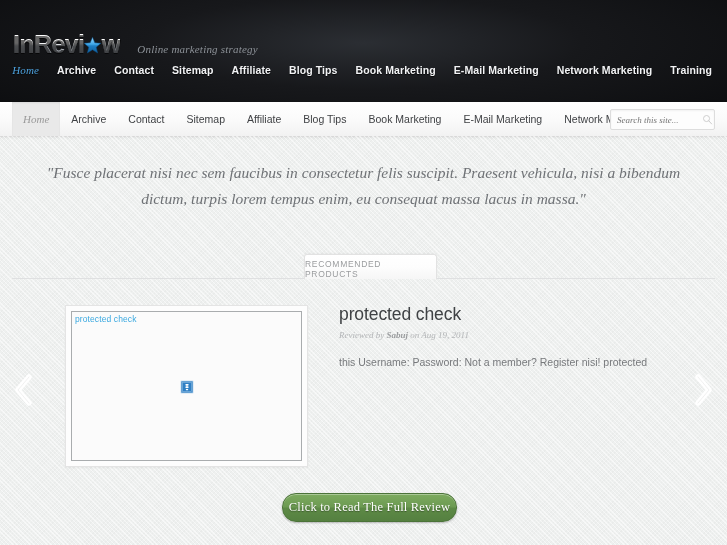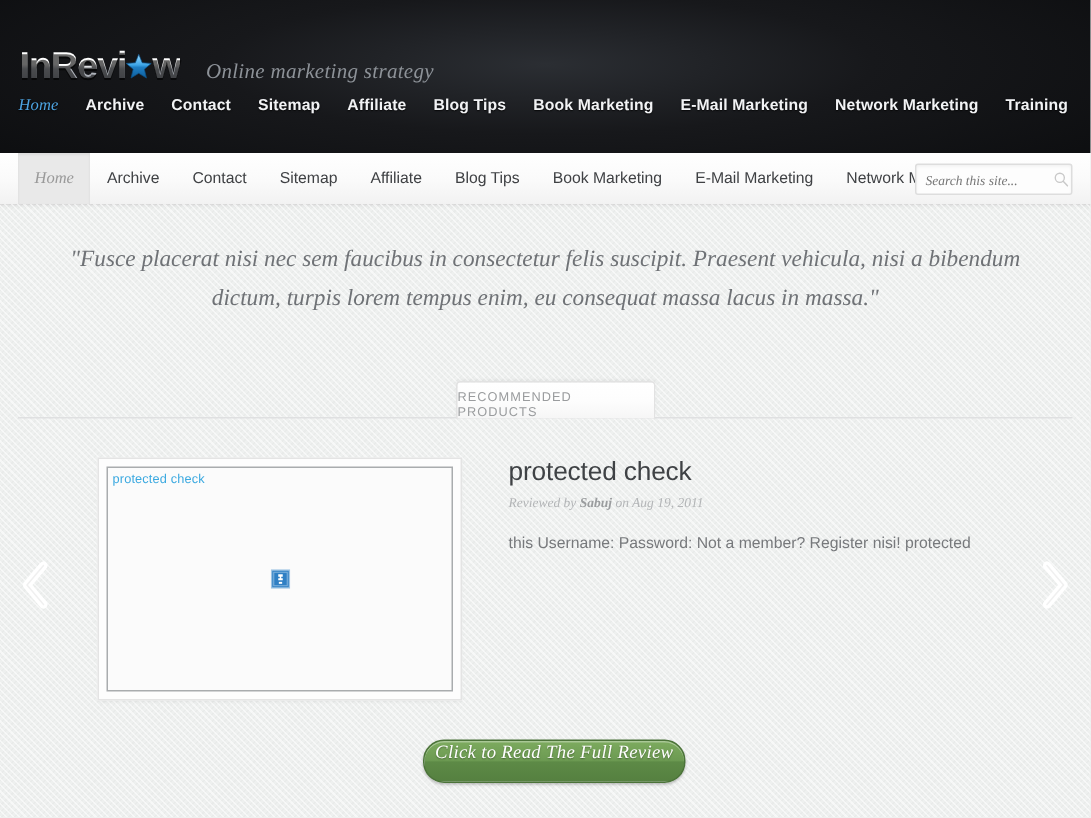--- a/index.html
+++ b/index.html
@@ -53,21 +53,21 @@
     width: 19px; height: 19px;
     position: relative;
     transform: translateY(2px);
     margin: 0 -1px;
   }
   .star-wrap svg { display:block; }
   #tagline {
     margin-left: 17px;
     font-family: "Liberation Serif", serif;
     font-style: italic;
-    font-size: 14px;
+    font-size: 11px;
     color: #8d9298;
     letter-spacing: .2px;
   }
 
   
   #top-nav {
     position: absolute;
     right: 6px; top: 64px;
     display: flex; align-items: center;
   }
@@ -251,23 +251,22 @@
 
   
   #cta-button {
     position: absolute;
     left: 282px; top: 493px;
     width: 173px; height: 27px;
     border-radius: 14px;
     background: linear-gradient(#7dab5f 0%, #6c9a52 48%, #5d8a46 52%, #558040 100%);
     border: 1px solid #4b7339;
     box-shadow: inset 0 1px 0 rgba(255,255,255,.35), 0 1px 2px rgba(0,0,0,.25);
-    display: flex; align-items: flex-start; justify-content: center;
+    display: flex; align-items: center; justify-content: center;
     cursor: pointer;
-    font-style: italic;
   }
   #cta-label {
     font-family: "Liberation Serif", serif;
     font-size: 12.5px;
     color: #ffffff;
     text-shadow: 0 1px 1px rgba(0,0,0,.35);
     letter-spacing: .2px;
   }
 </style>
 </head>

